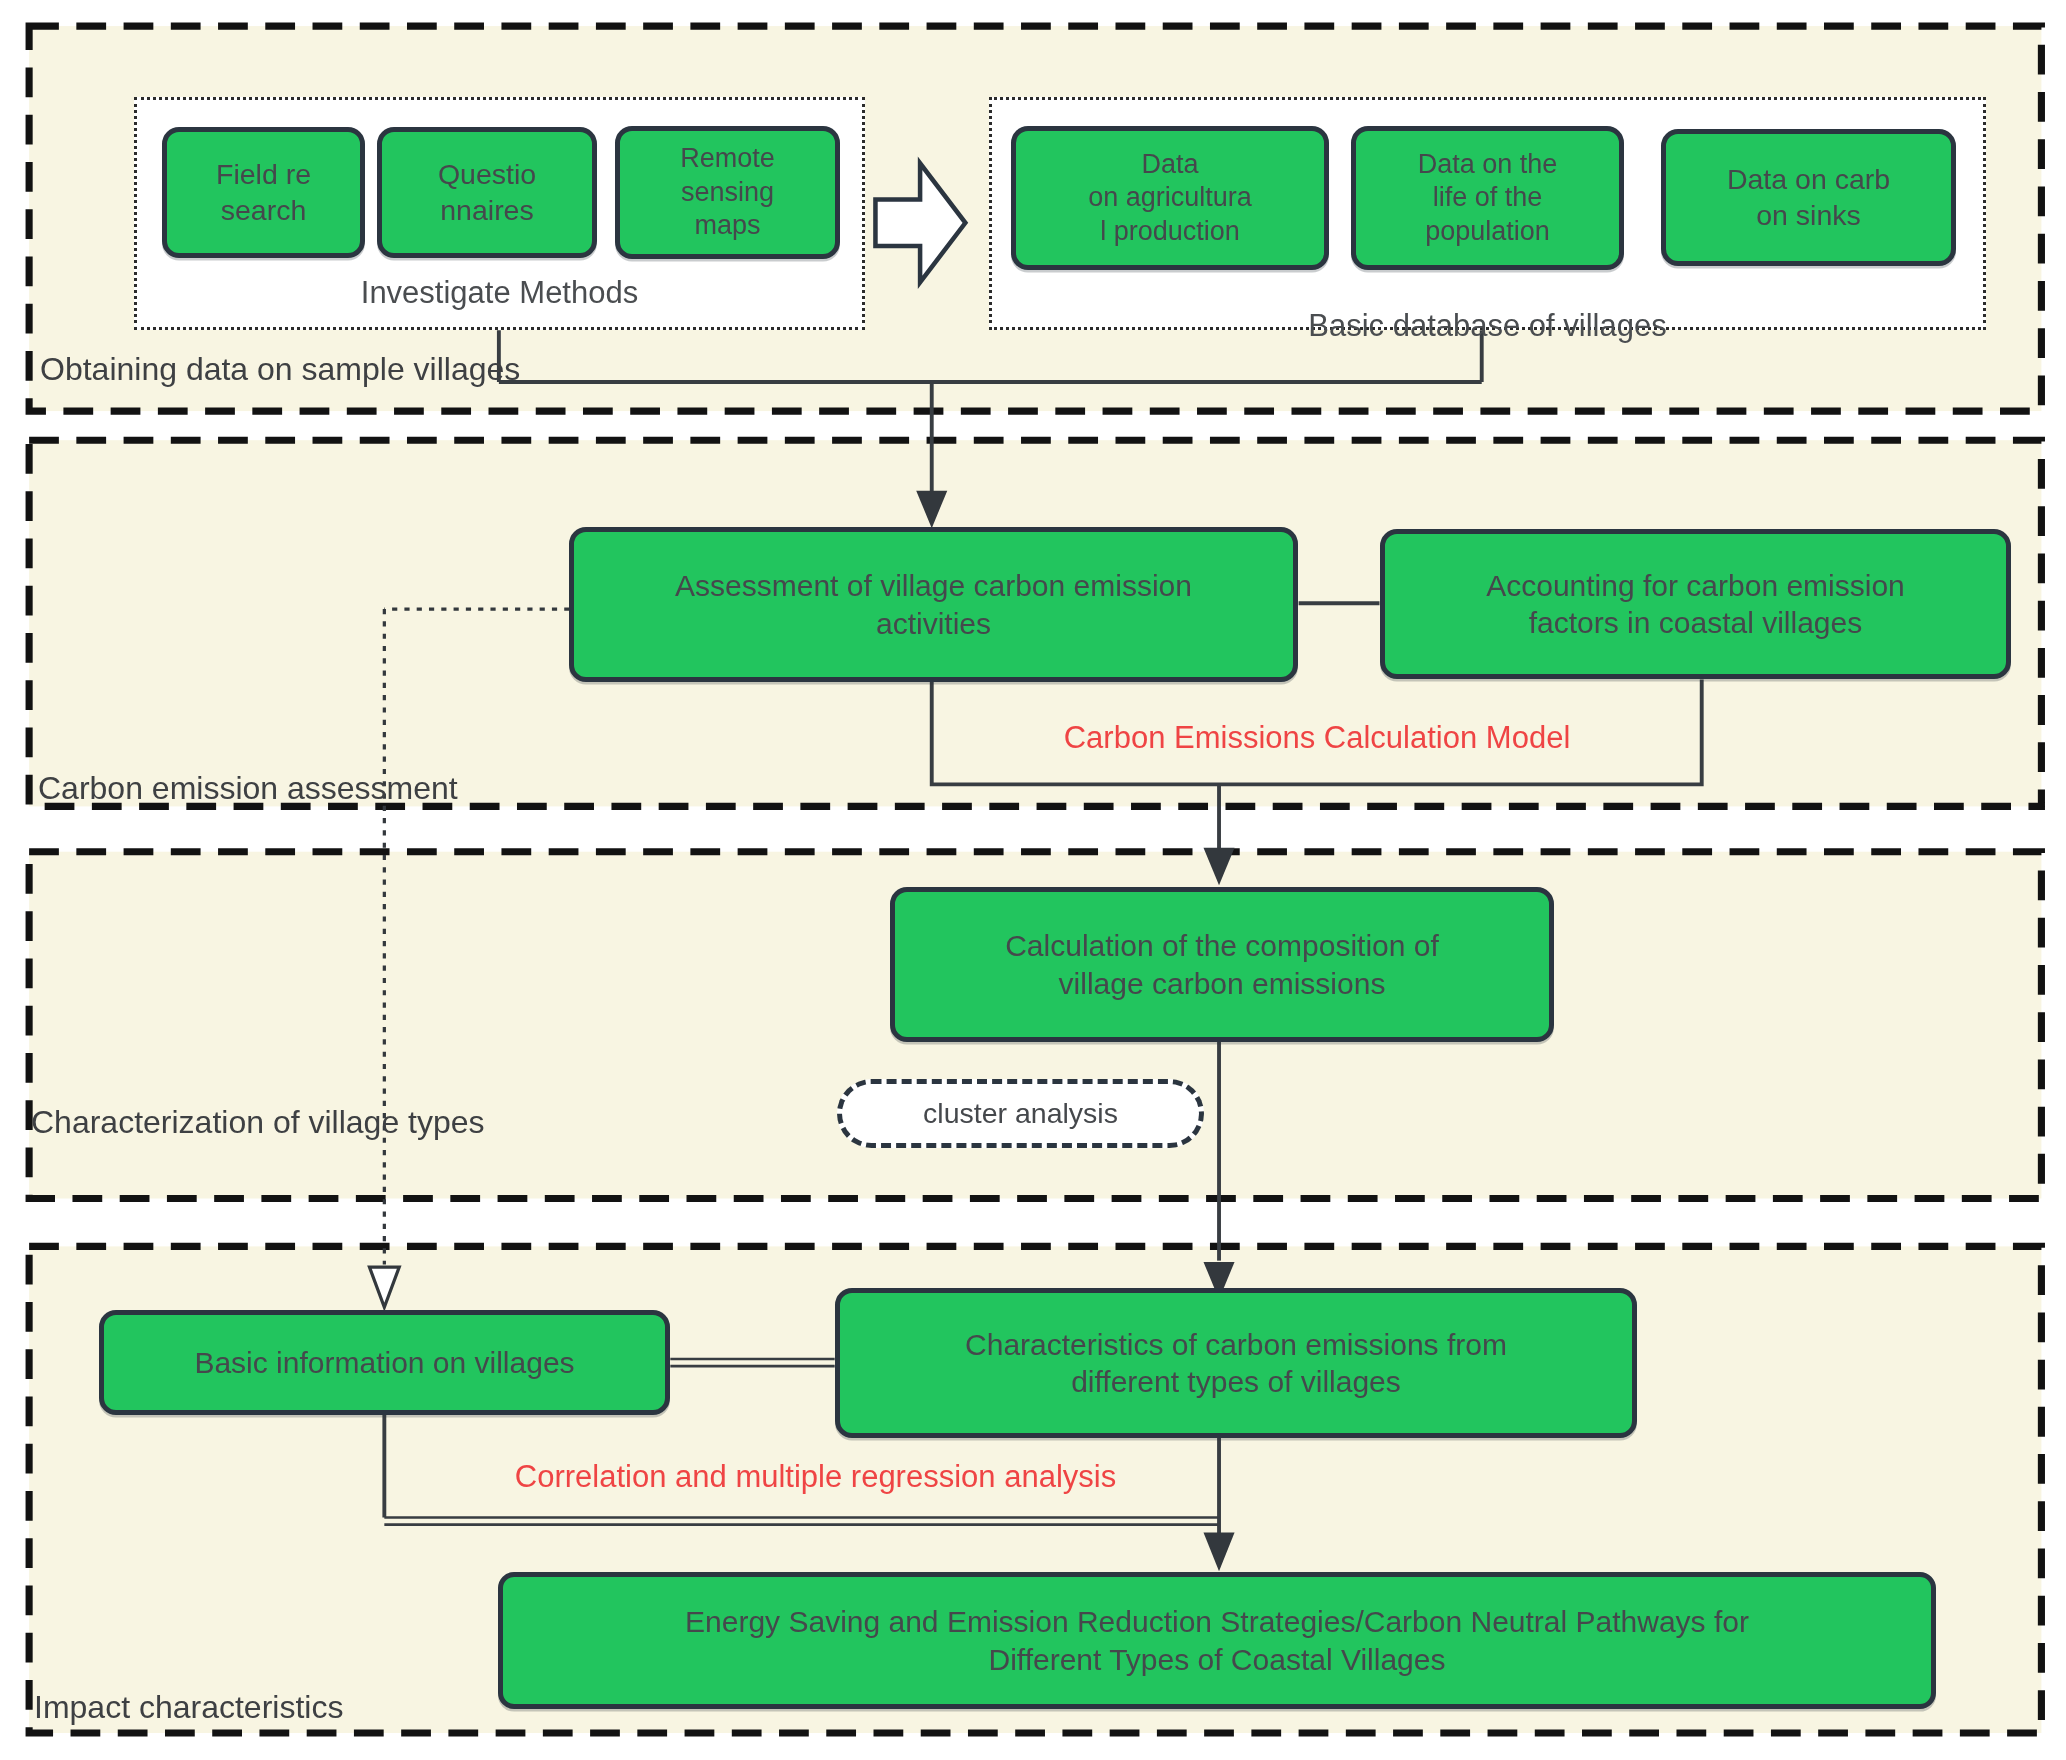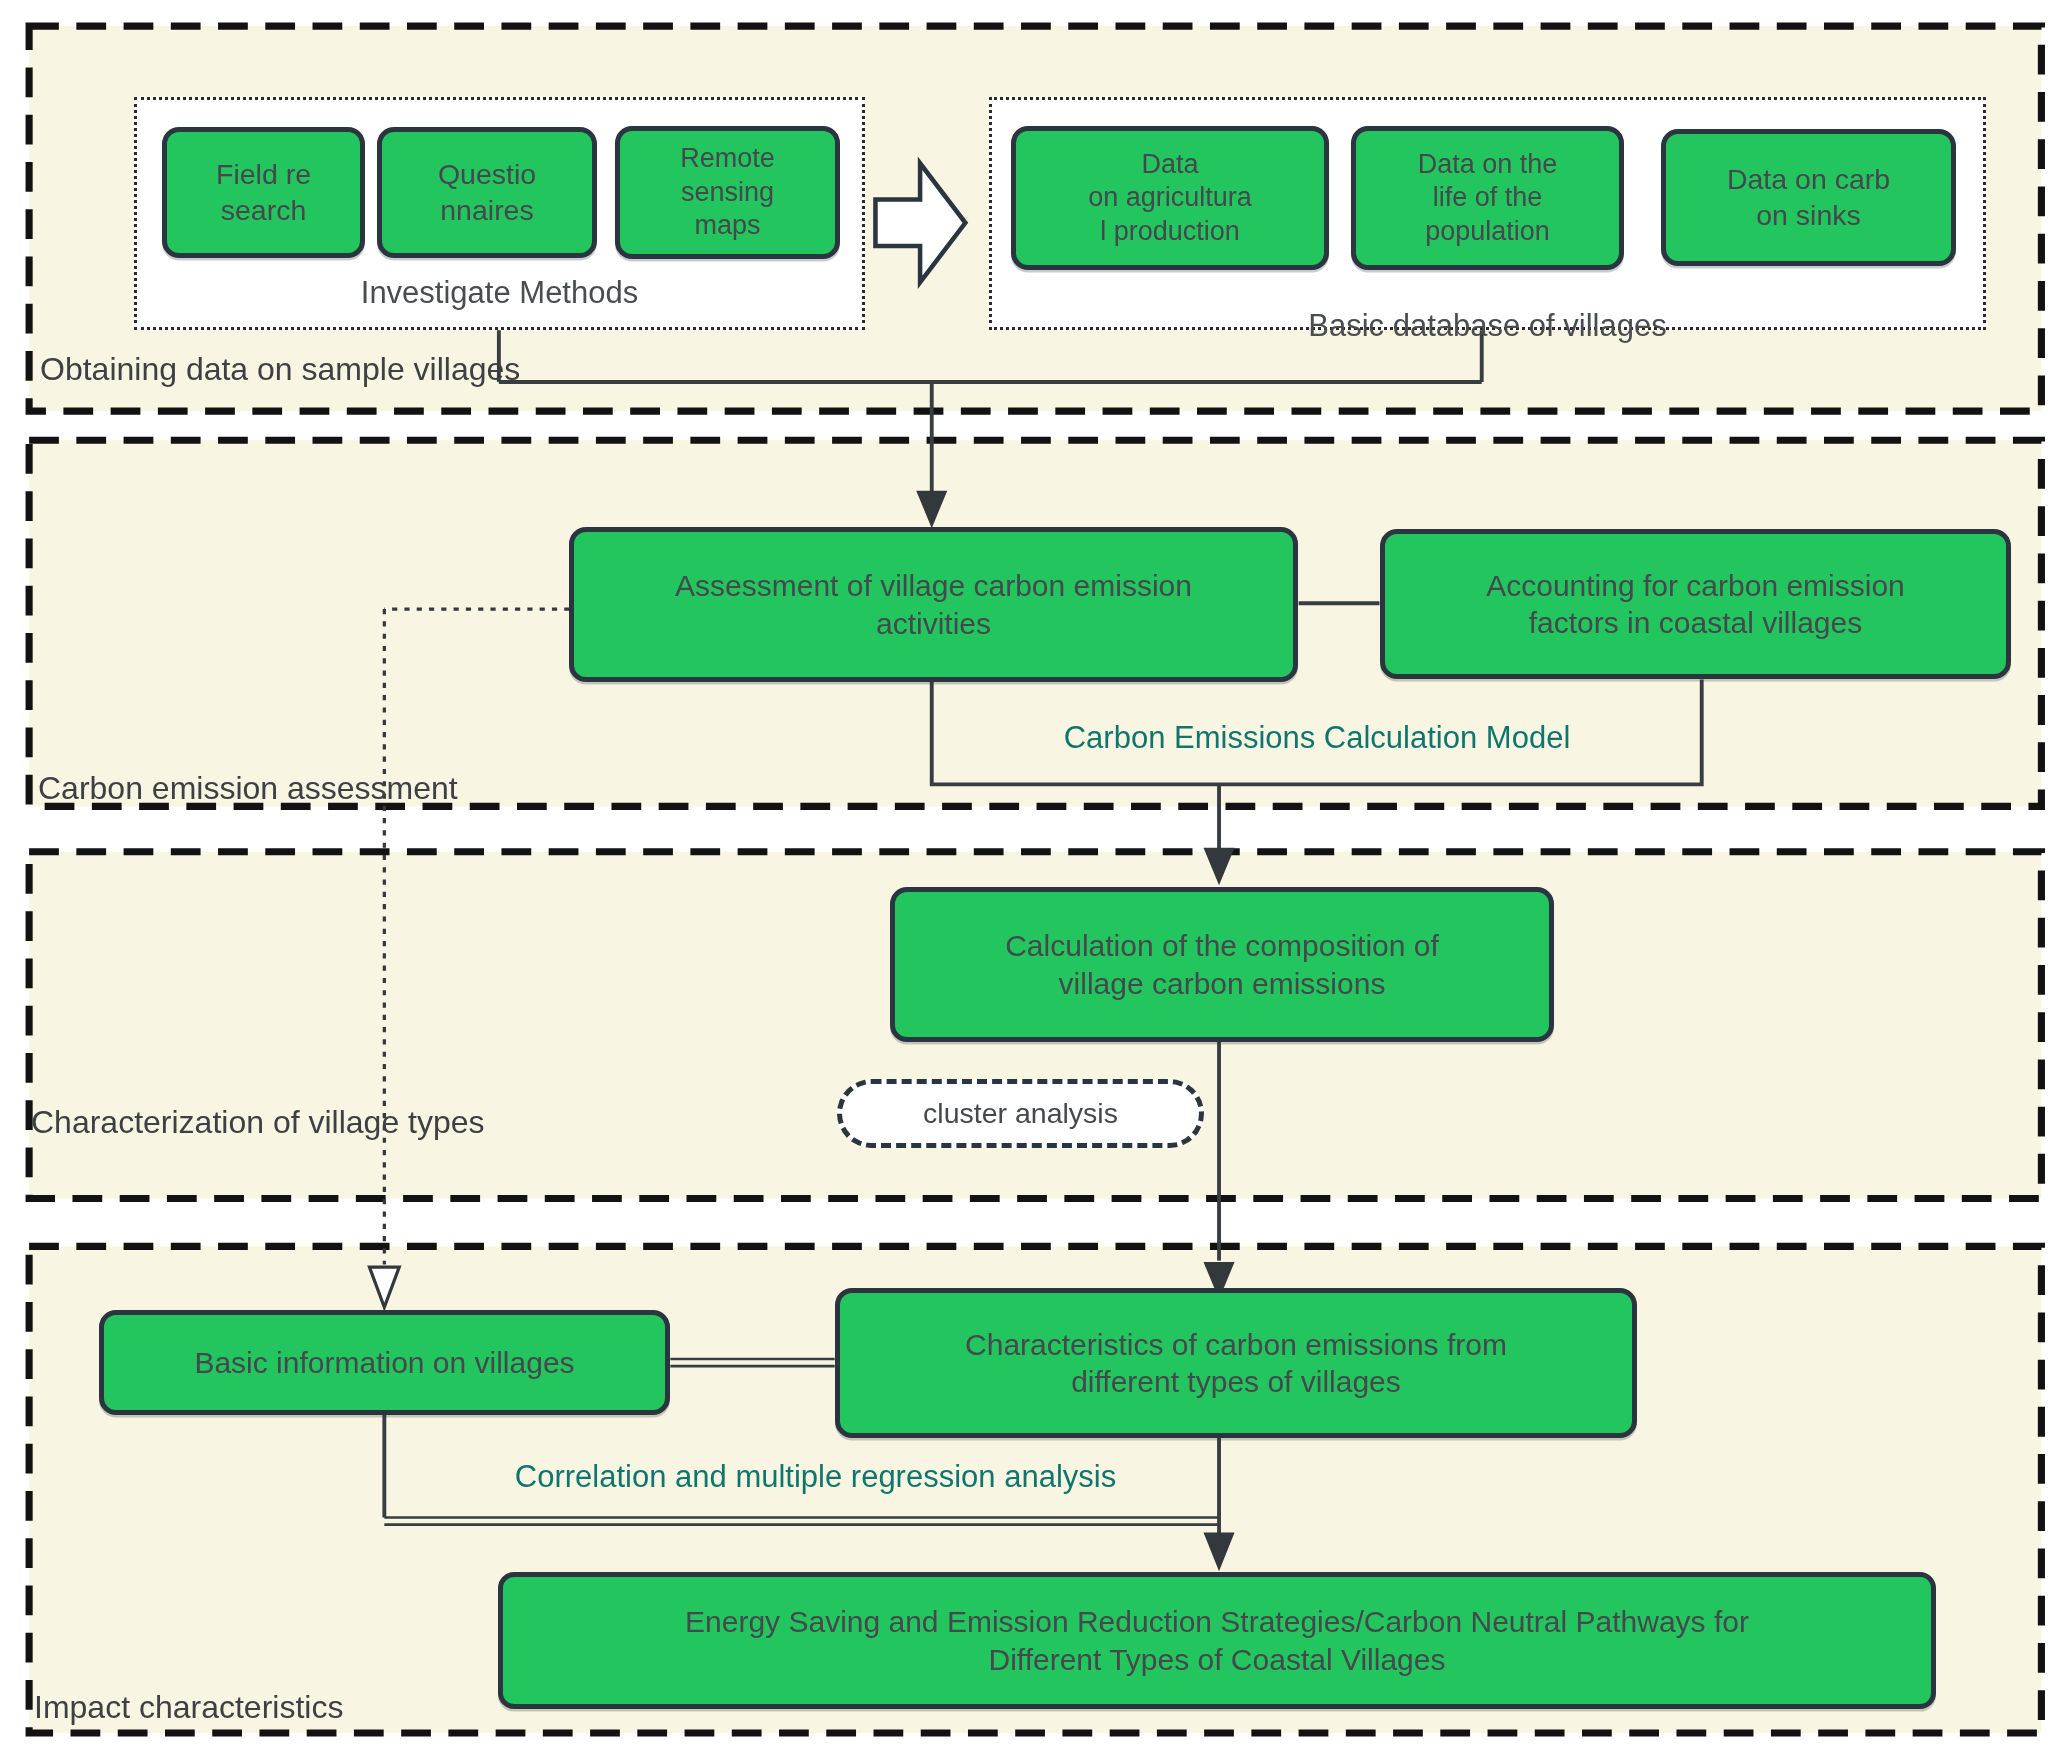--- a/index.html
+++ b/index.html
@@ -64,21 +64,21 @@
   .section-label{
     position:absolute;
     color:#3e4043;
     font-size:32px;
     z-index:5;
     white-space:nowrap;
   }
   .float-label{
     position:absolute;
     text-align:center;
-    color:#0f766e;
+    color:#ef4444;
     font-size:31px;
     z-index:3;
     white-space:nowrap;
   }
 </style>
 </head>
 <body>
 
 <div id="canvas">
 

